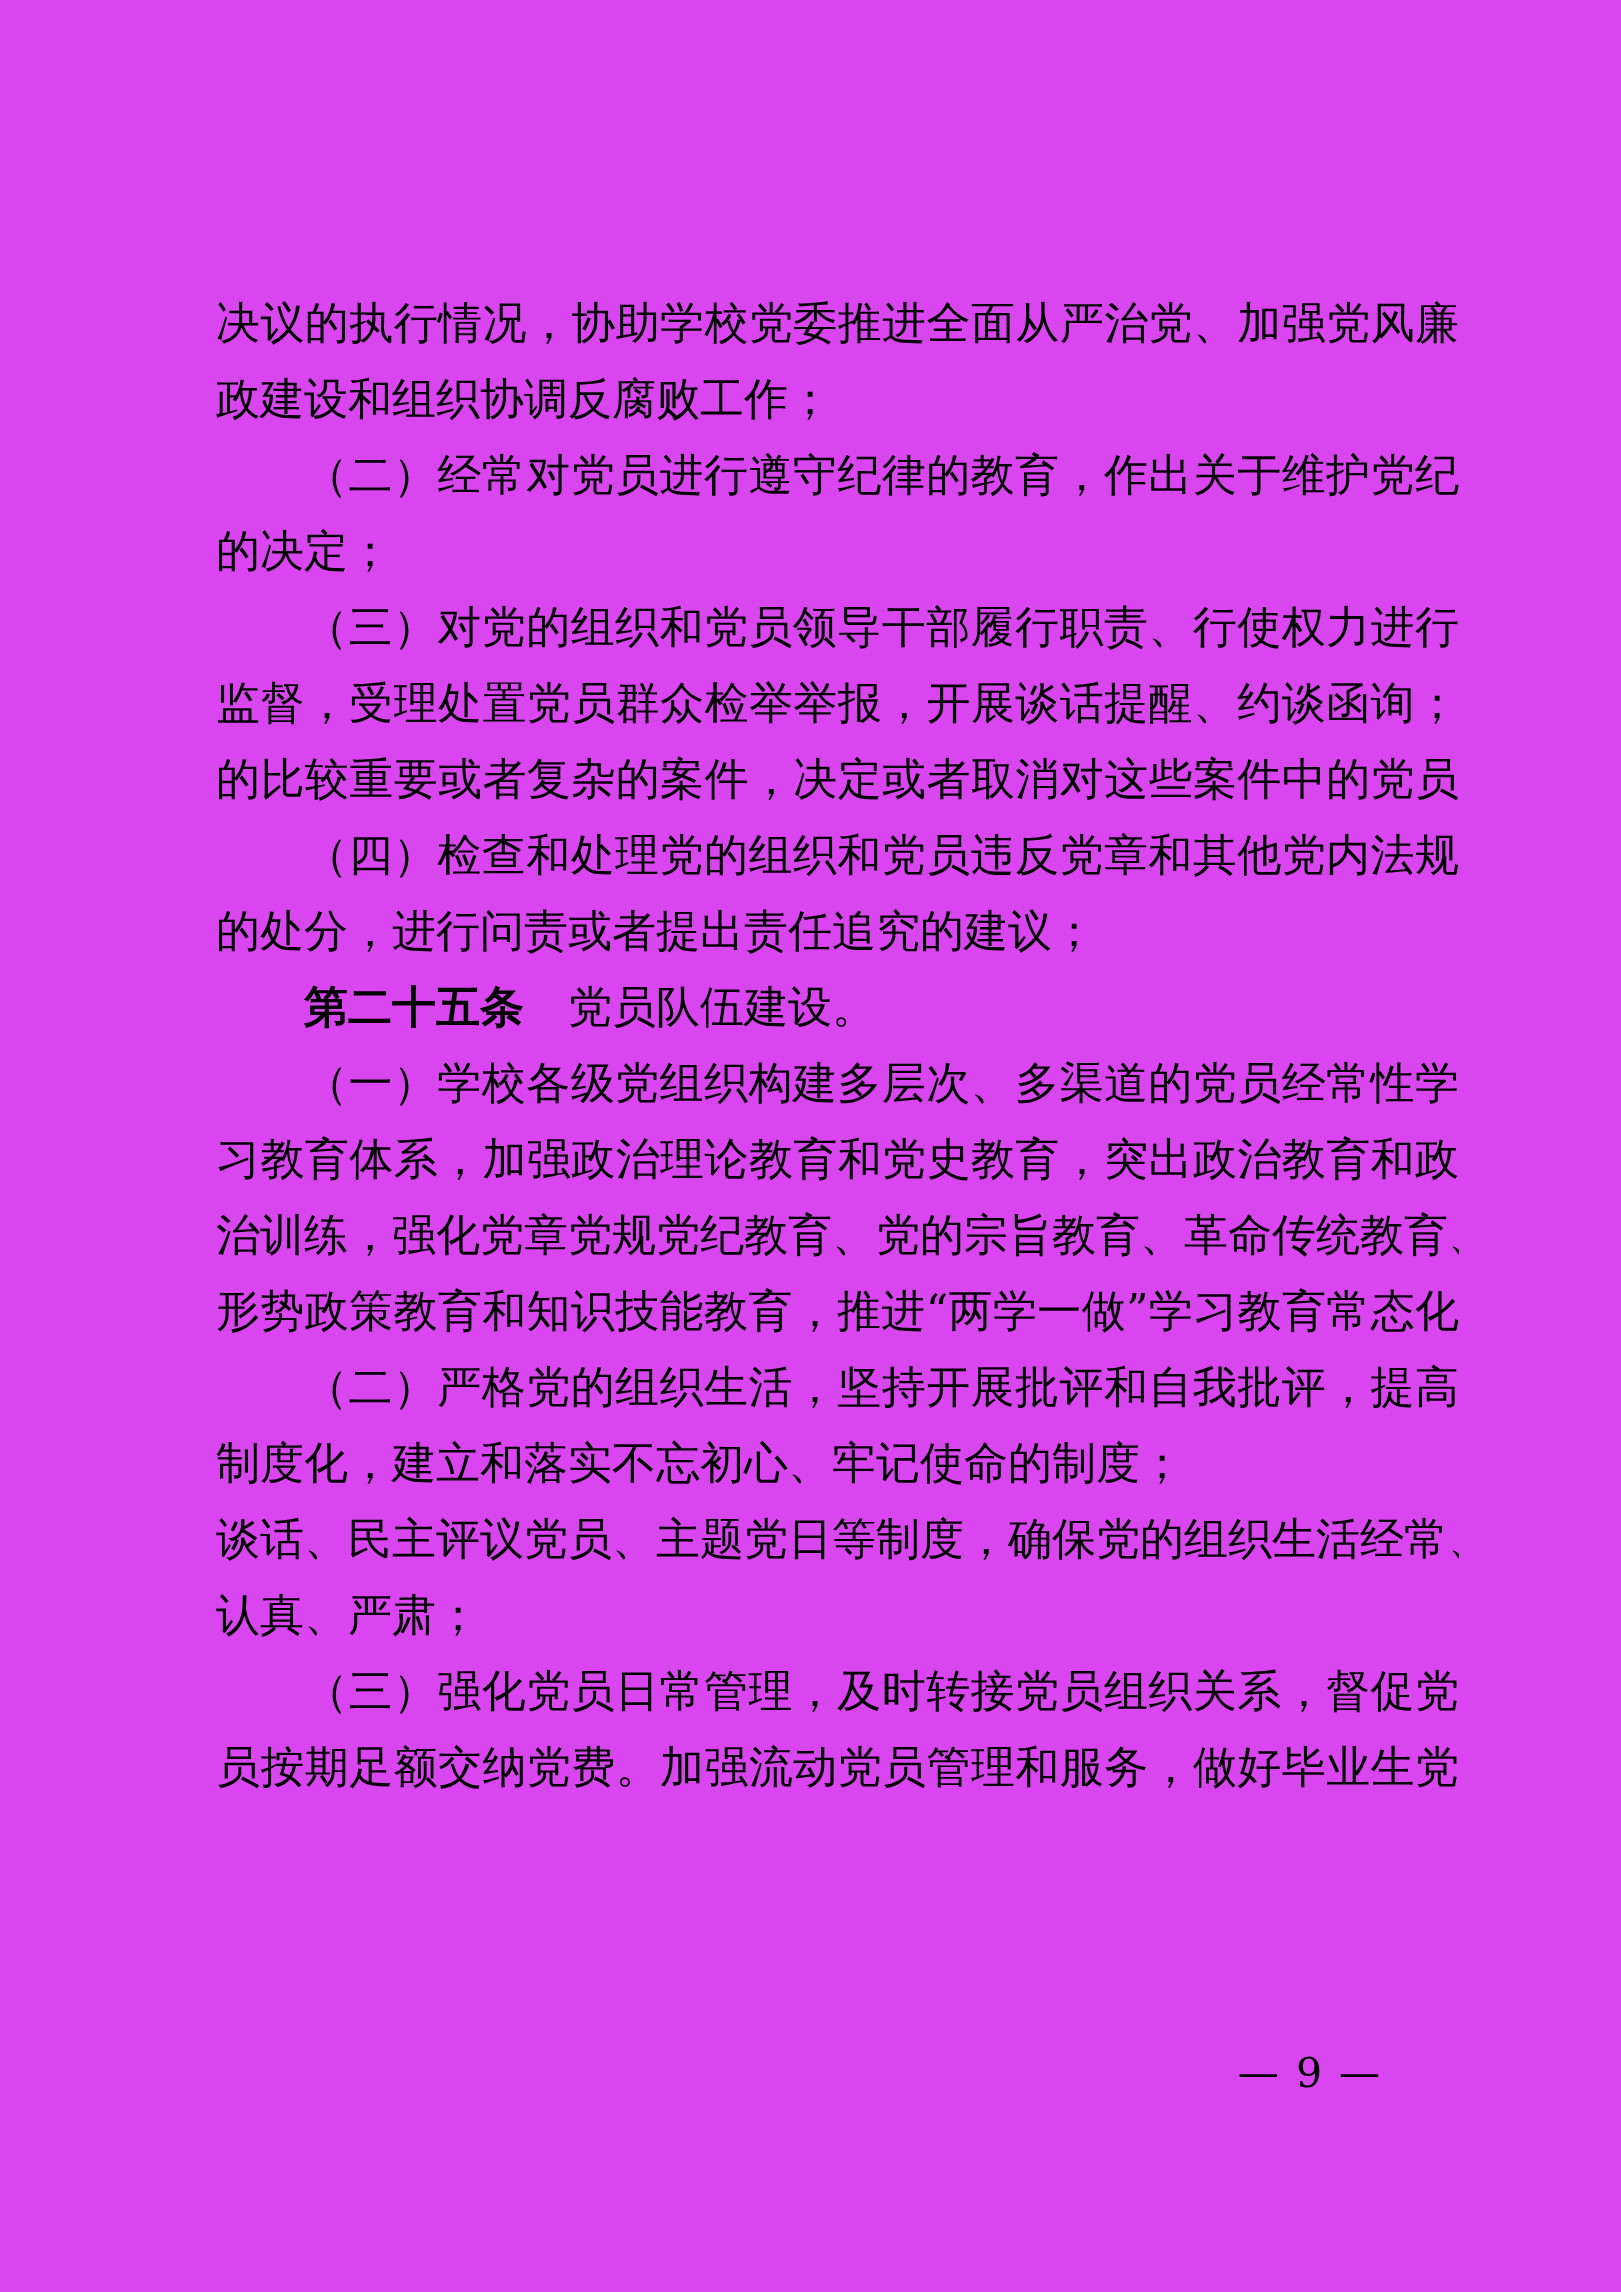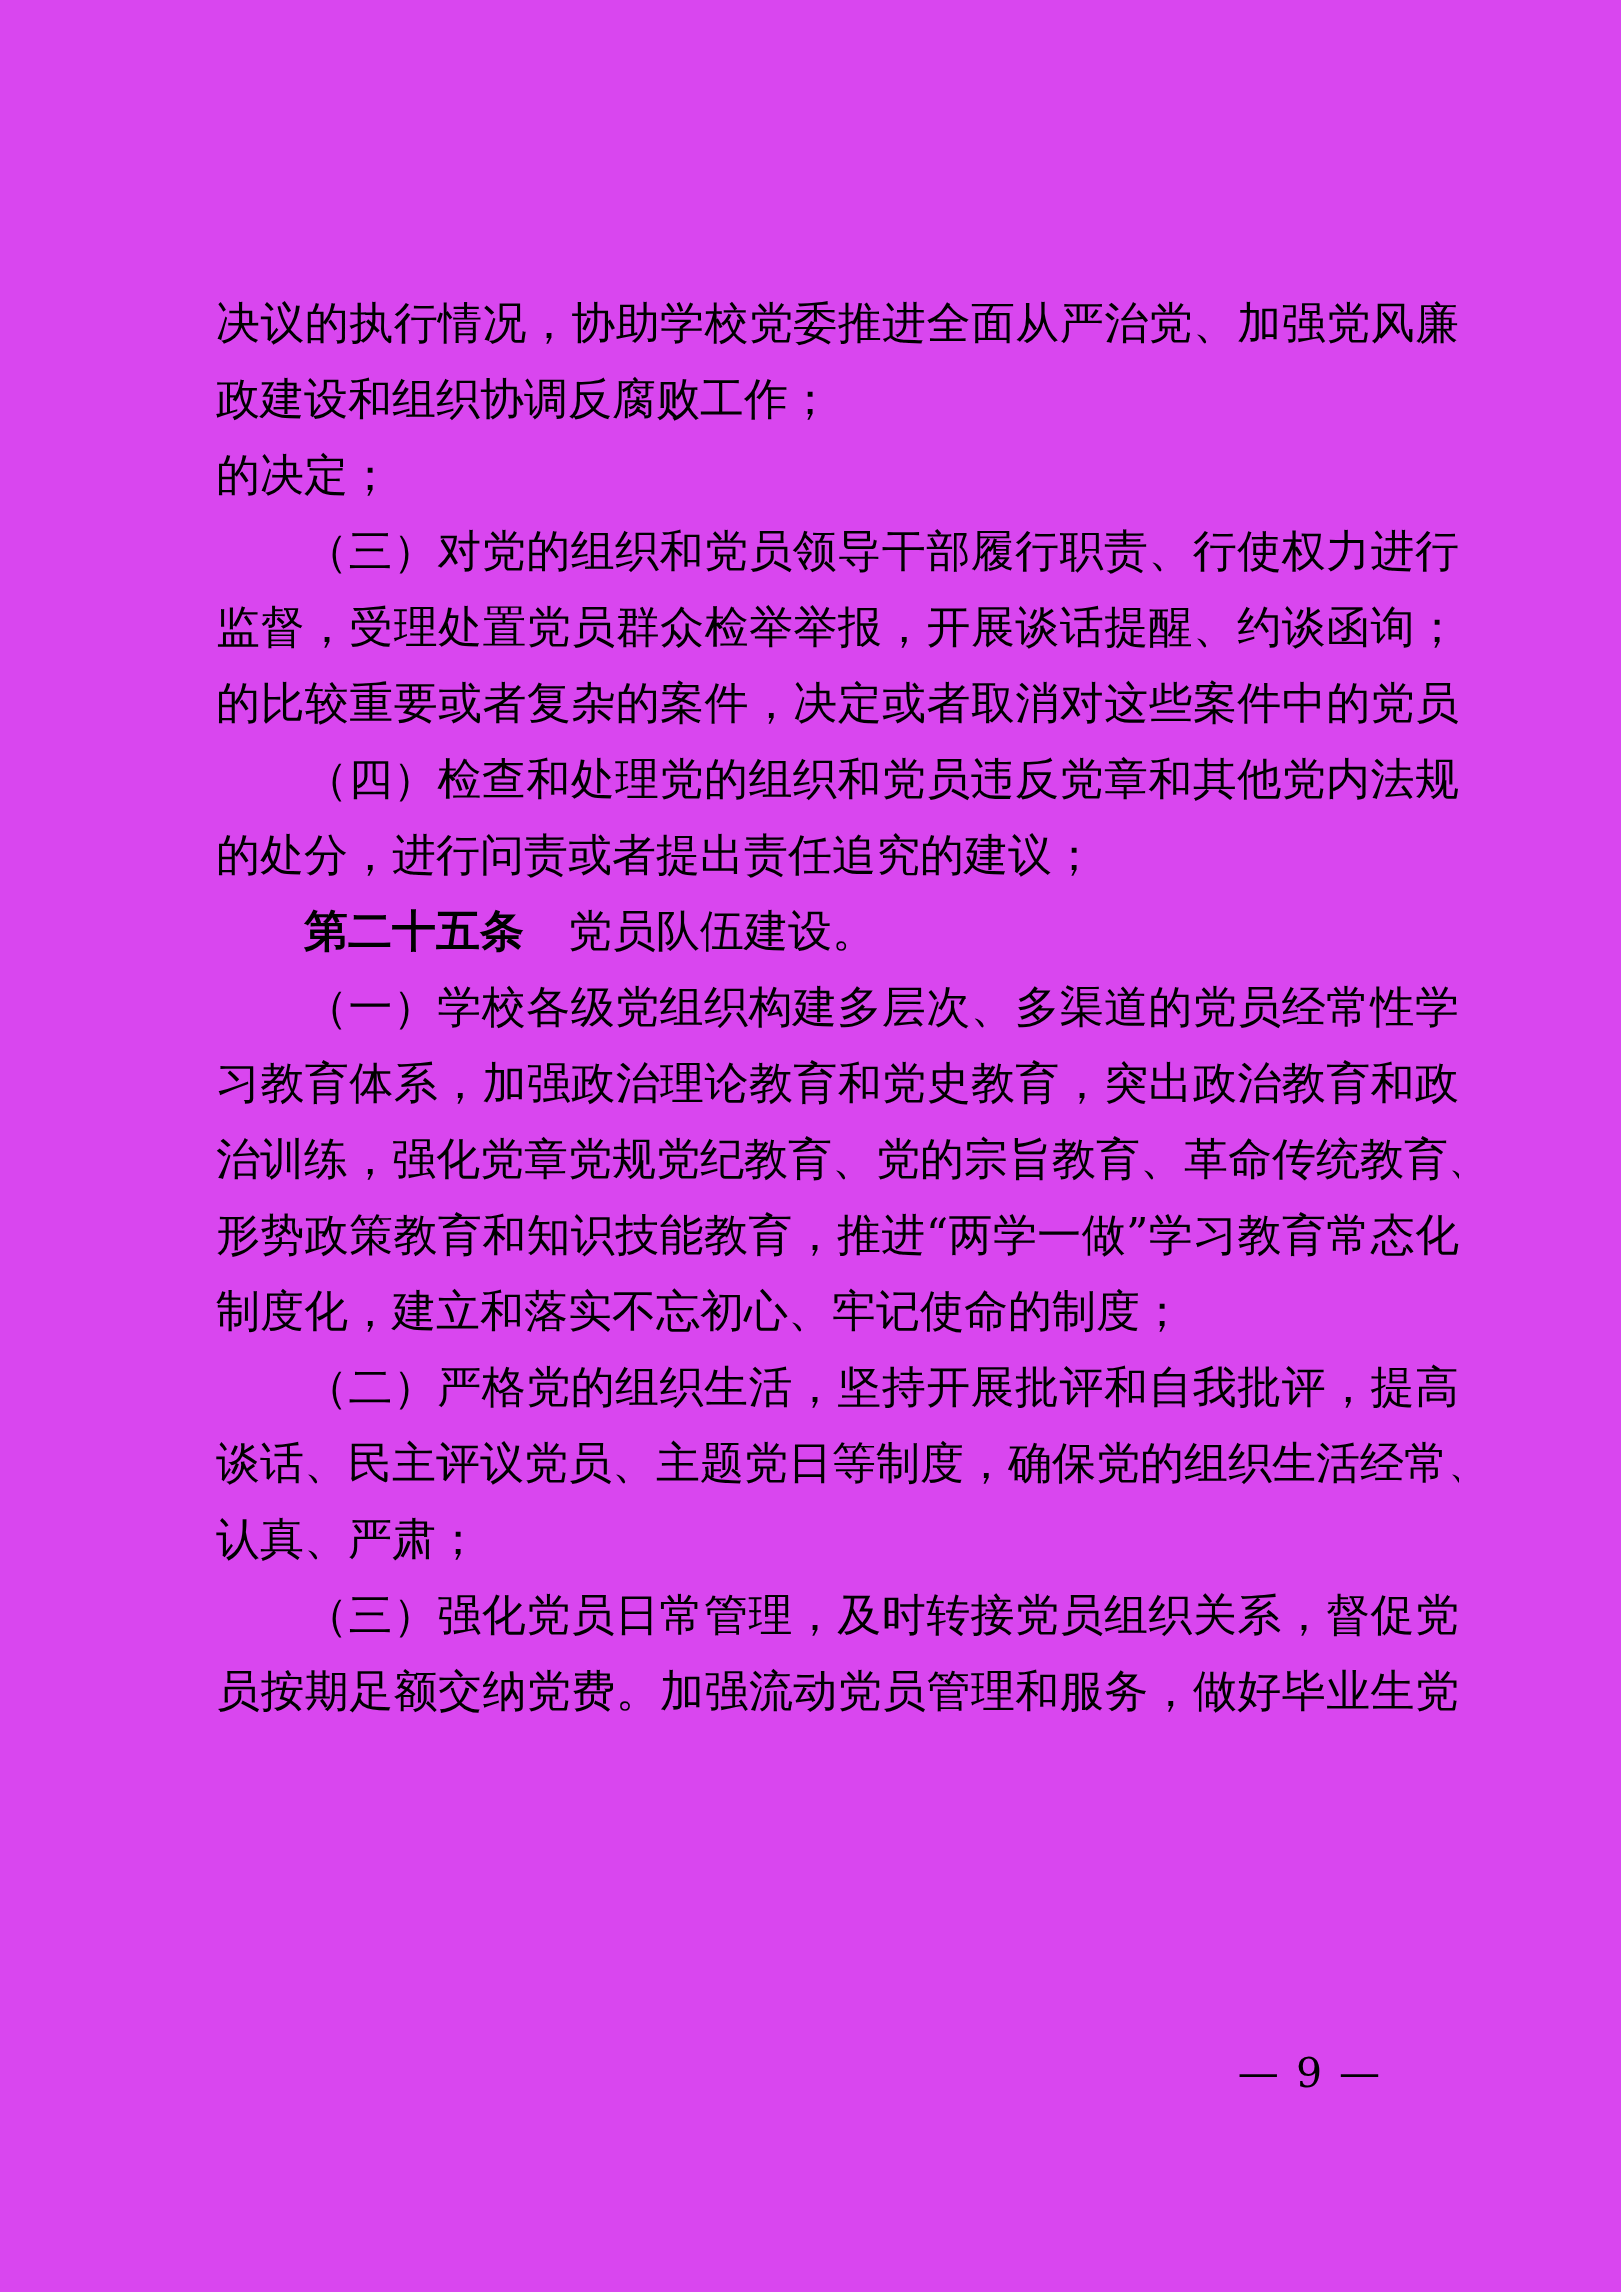--- a/index.html
+++ b/index.html
@@ -51,33 +51,34 @@
     letter-spacing: 2px;
   }
 </style>
 </head>
 <body>
 
 <div class="page">
   <main class="content">
       <div class="line just">决议的执行情况，协助学校党委推进全面从严治党、加强党风廉</div>
       <div class="line">政建设和组织协调反腐败工作；</div>
+      <div class="line indent just">（二）经常对党员进行遵守纪律的教育，作出关于维护党纪</div>
       <div class="line">的决定；</div>
       <div class="line indent just">（三）对党的组织和党员领导干部履行职责、行使权力进行</div>
       <div class="line just">监督，受理处置党员群众检举举报，开展谈话提醒、约谈函询；</div>
       <div class="line just">的比较重要或者复杂的案件，决定或者取消对这些案件中的党员</div>
       <div class="line indent just">（四）检查和处理党的组织和党员违反党章和其他党内法规</div>
       <div class="line">的处分，进行问责或者提出责任追究的建议；</div>
       <div class="line indent"><strong class="article-number">第二十五条</strong><span class="after-num">党员队伍建设。</span></div>
       <div class="line indent just">（一）学校各级党组织构建多层次、多渠道的党员经常性学</div>
       <div class="line just">习教育体系，加强政治理论教育和党史教育，突出政治教育和政</div>
       <div class="line just">治训练，强化党章党规党纪教育、党的宗旨教育、革命传统教育、</div>
       <div class="line just">形势政策教育和知识技能教育，推进“两学一做”学习教育常态化</div>
+      <div class="line indent just">（二）严格党的组织生活，坚持开展批评和自我批评，提高</div>
       <div class="line">制度化，建立和落实不忘初心、牢记使命的制度；</div>
-      <div class="line indent just">（二）严格党的组织生活，坚持开展批评和自我批评，提高</div>
       <div class="line just">谈话、民主评议党员、主题党日等制度，确保党的组织生活经常、</div>
       <div class="line">认真、严肃；</div>
       <div class="line indent just">（三）强化党员日常管理，及时转接党员组织关系，督促党</div>
       <div class="line just">员按期足额交纳党费。加强流动党员管理和服务，做好毕业生党</div>
     </main>
   <footer class="footer">
     <span>— 9 —</span>
   </footer>
 </div>
 

